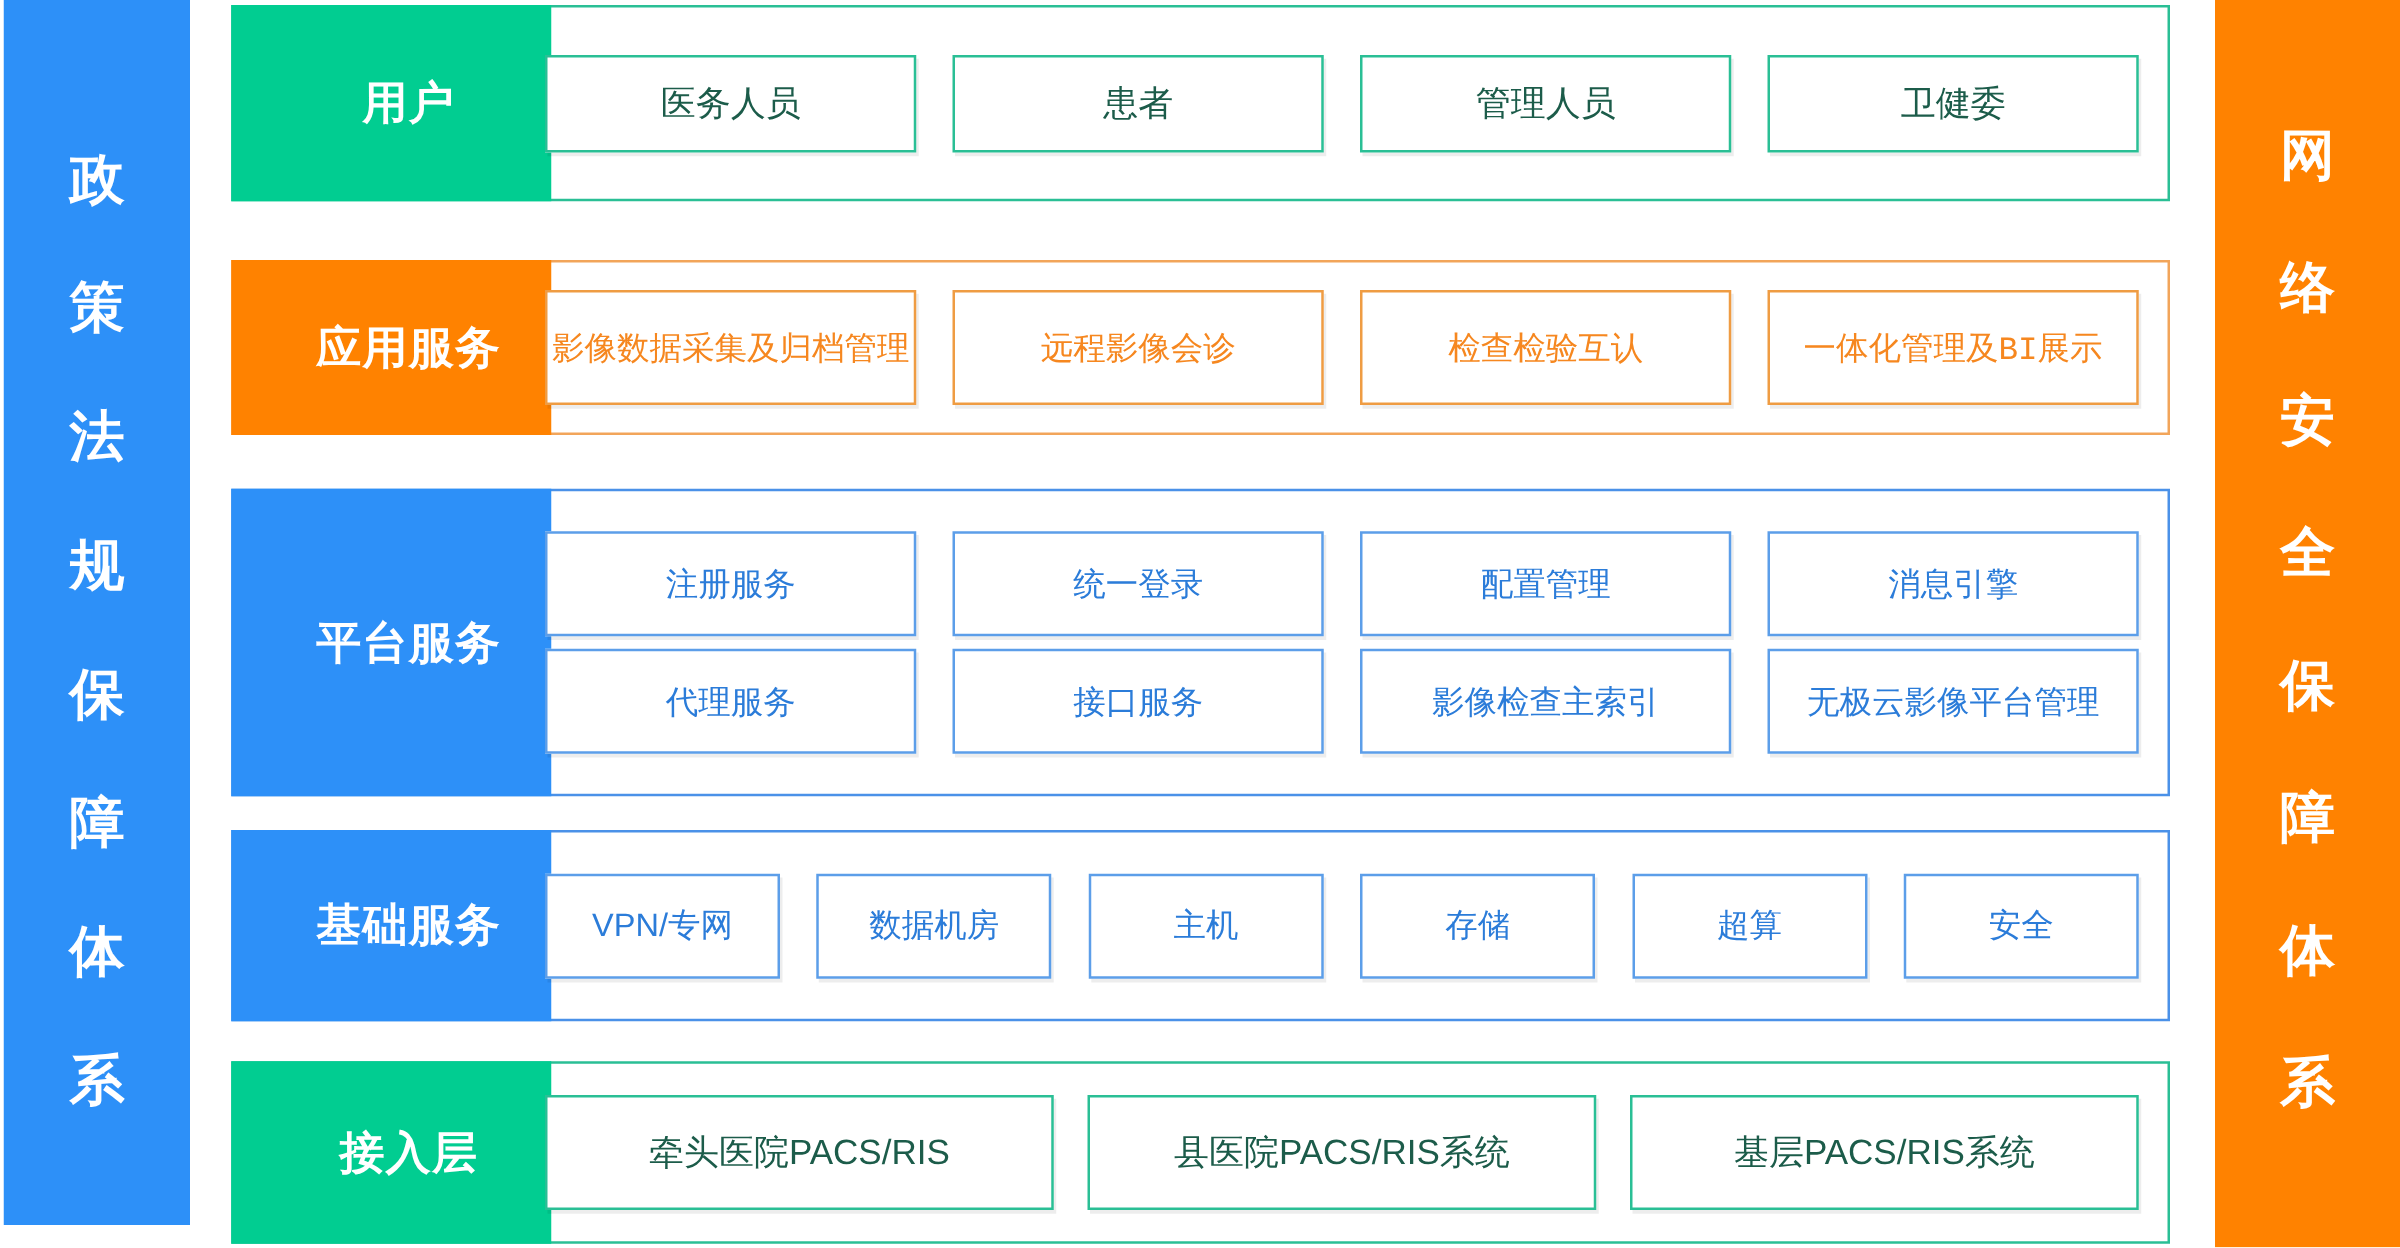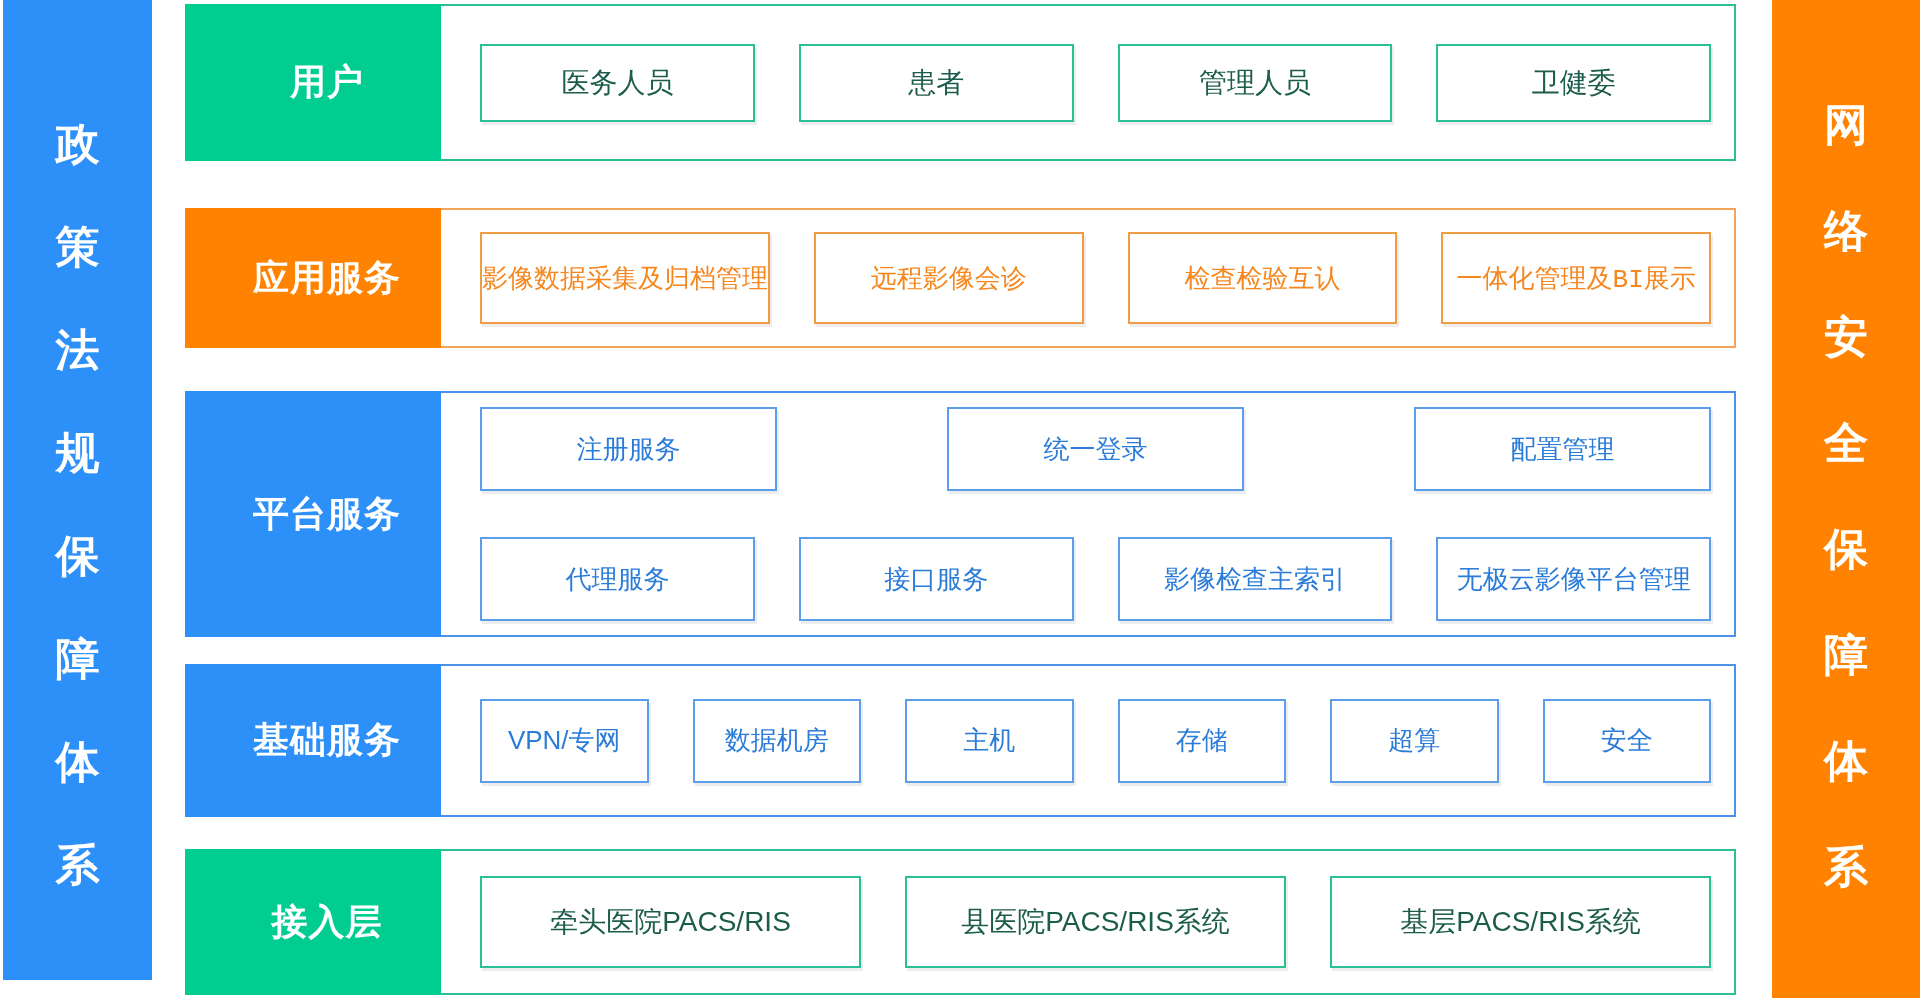--- a/index.html
+++ b/index.html
@@ -23,32 +23,32 @@
   .rows{position:absolute;left:185px;top:0;width:1551px;height:998px;}
   .row{position:absolute;left:0;width:1551px;border:2px solid #999;box-sizing:border-box;background:#fff;}
   .row-label{position:absolute;left:-2px;top:-2px;bottom:-2px;width:228px;
     display:flex;align-items:center;justify-content:center;
     color:#fff;font-weight:bold;font-size:36px;letter-spacing:1px;padding-left:28px;}
   .box-area{position:absolute;left:249px;right:23px;top:0;bottom:0;
     display:flex;flex-direction:column;justify-content:center;box-sizing:border-box;}
   .box-line{display:flex;justify-content:space-between;width:100%;}
   .box{box-sizing:border-box;background:#fff;border:2px solid;
     display:flex;align-items:center;justify-content:center;
-    font-size:26px;box-shadow:2px 3px 0 rgba(0,0,0,0.07);white-space:nowrap;margin-left:44px;}
+    font-size:26px;box-shadow:2px 3px 0 rgba(0,0,0,0.07);white-space:nowrap;}
 
   
   .pos-users{top:4px;height:157px;}
   .pos-app-services{top:208px;height:140px;}
   .pos-platform-services{top:391px;height:246px;}
   .pos-basic-services{top:664px;height:153px;}
   .pos-access-layer{top:849px;height:146px;}
   .pos-users .box{width:297px;height:78px;}
   .pos-app-services .box{width:297px;height:92px;font-family:Liberation Mono, monospace;}
   .pos-platform-services .box{width:297px;height:84px;}
-  .pos-platform-services .box-area{justify-content:space-between;padding:14px 0;}
+  .pos-platform-services .box-area{justify-content:space-between;padding:32px 0;}
   .pos-basic-services .box{width:188px;height:84px;}
   .pos-access-layer .box{width:407px;height:92px;}
 
   
   .theme-green{border-color:var(--green_border);}
   .theme-green .row-label{background:var(--label_green);}
   .theme-green .box{border-color:var(--green_border);color:var(--green_text);font-size:28px;}
   .theme-orange{border-color:var(--orange_container);}
   .theme-orange .row-label{background:var(--bar_orange);}
   .theme-orange .box{border-color:var(--orange_border);color:var(--orange_text);}
@@ -93,20 +93,21 @@
           </div>
         </div>
       </div>
       <div class="row theme-blue pos-platform-services">
         <div class="row-label">平台服务</div>
         <div class="box-area">
           <div class="box-line">
             <div class="box">注册服务</div>
             <div class="box">统一登录</div>
             <div class="box">配置管理</div>
+            <div class="box">消息引擎</div>
           </div>
           <div class="box-line">
             <div class="box">代理服务</div>
             <div class="box">接口服务</div>
             <div class="box">影像检查主索引</div>
             <div class="box">无极云影像平台管理</div>
           </div>
         </div>
       </div>
       <div class="row theme-blue pos-basic-services">

